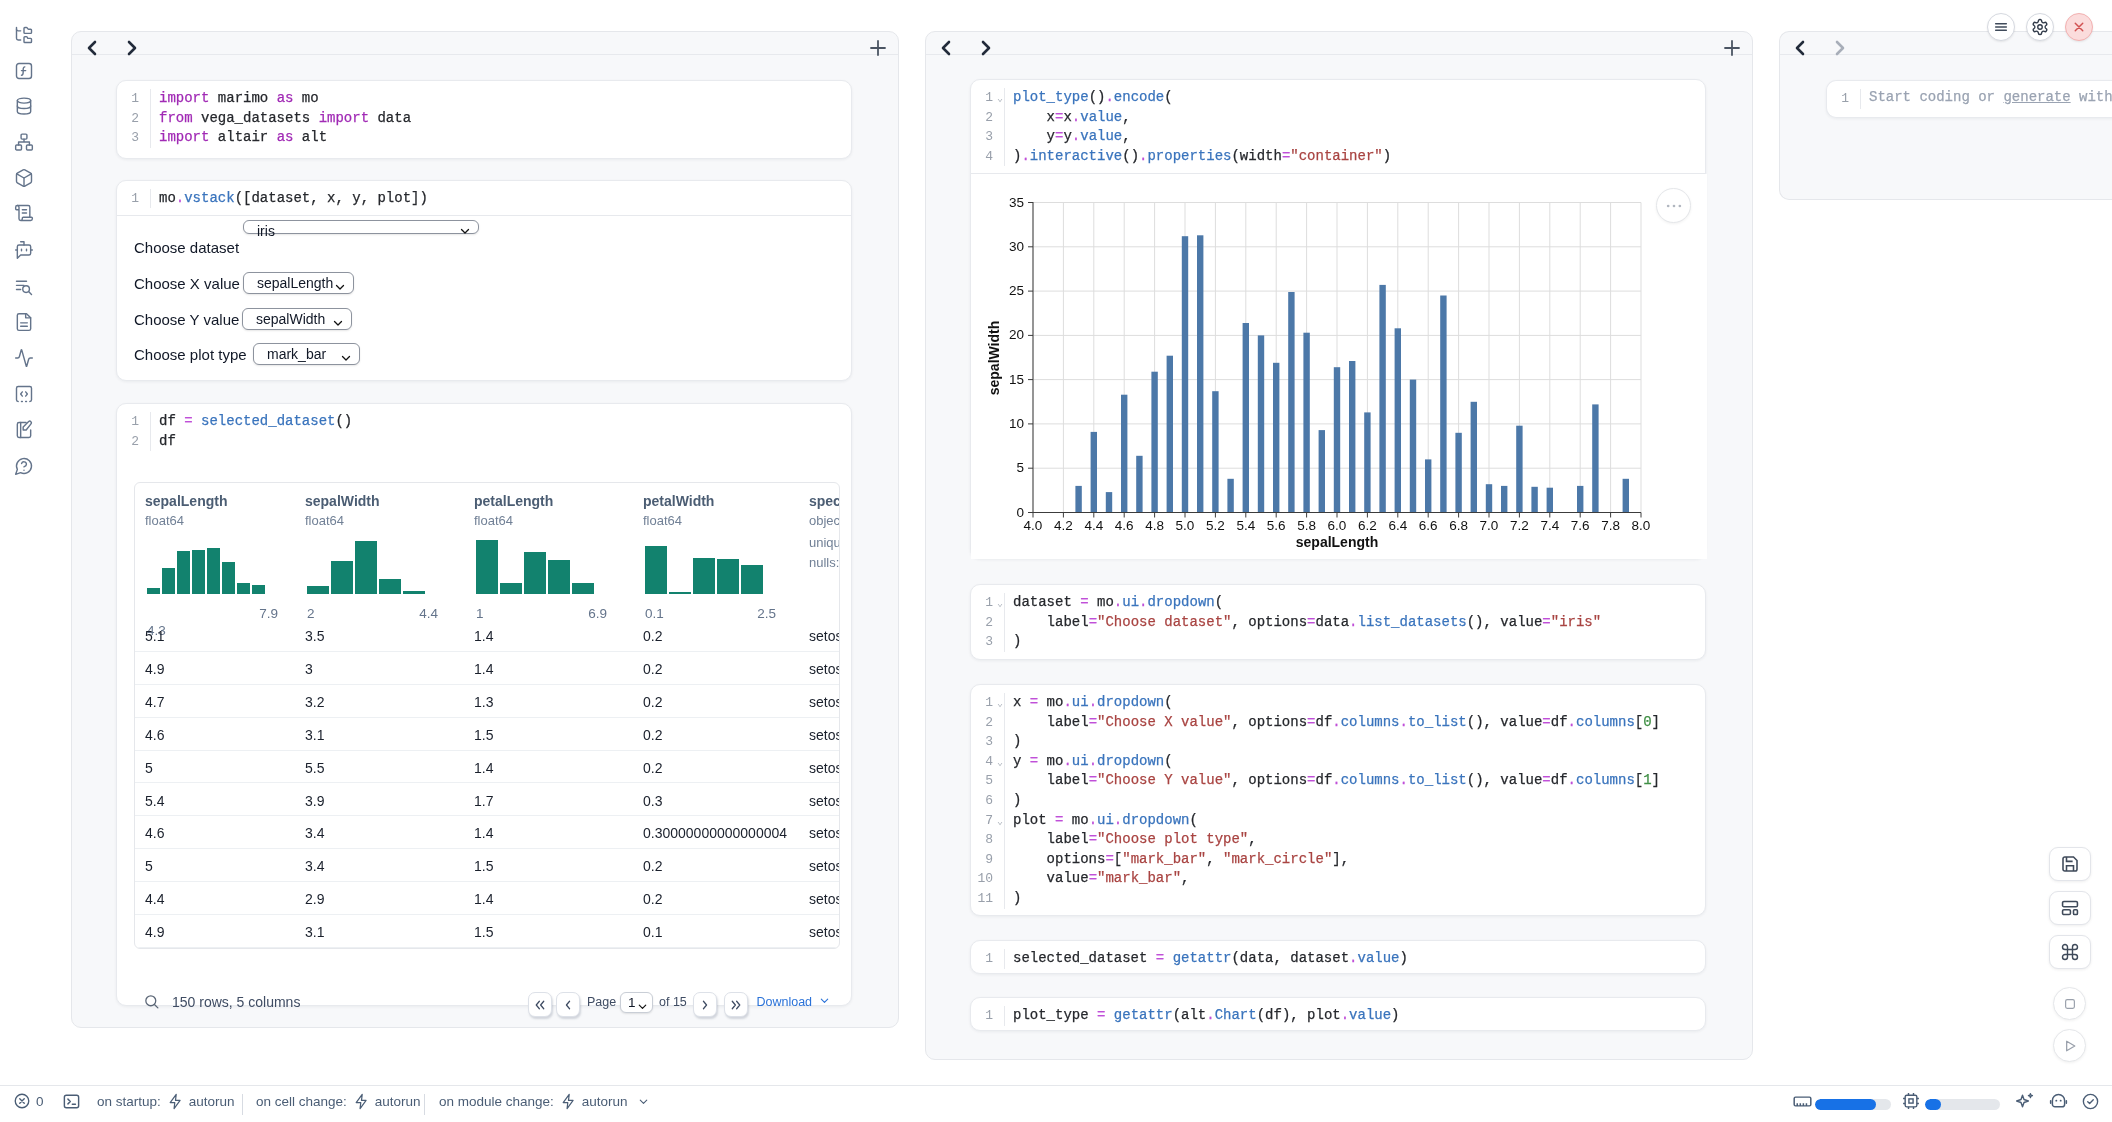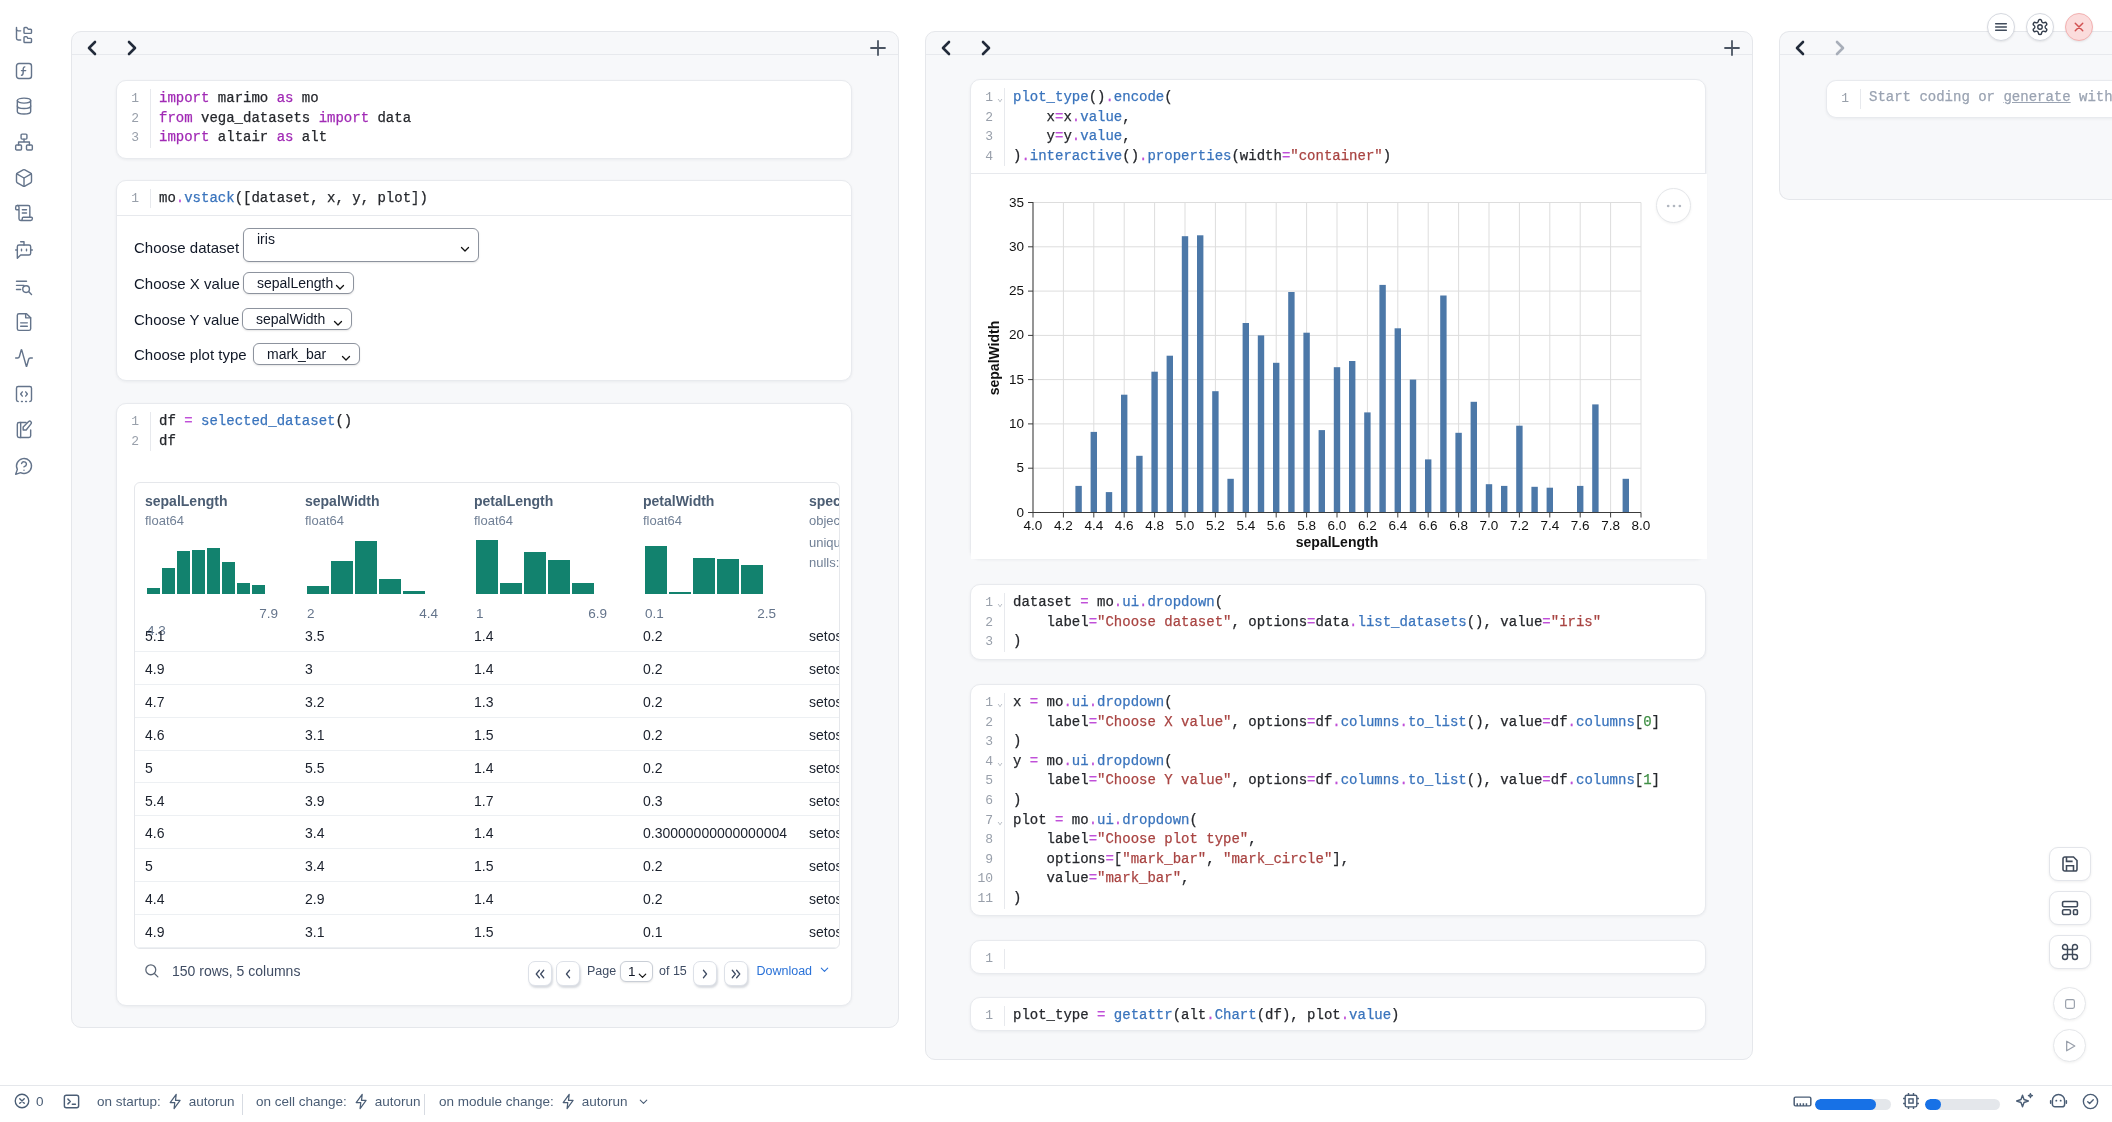--- a/index.html
+++ b/index.html
@@ -20,21 +20,21 @@
 .sel .ch{position:absolute;right:7px;top:50%;margin-top:-5px}
 .tablebox{position:absolute;left:17px;top:78px;width:706px;height:467px;border:1px solid #e5e7eb;border-radius:6px;overflow:hidden;background:#fff}
 .th{position:absolute;font-size:14px;font-weight:bold;color:#4b5d73}
 .tt{position:absolute;font-size:13px;color:#718096}
 .hist{position:absolute;width:118px;height:54px;display:flex;align-items:flex-end;gap:1.5px}
 .hb{flex:1;background:#12826e}
 .hax{position:absolute;width:131px;font-size:13.5px;color:#64748b}
 .hr{text-align:right}
 .tr{position:absolute;left:0;width:706px;border-bottom:1px solid #edf0f3}
 .td{position:absolute;top:9px;font-size:14px;color:#1a202c}
-.tfoot{position:absolute;left:17px;top:551px;width:706px;height:34px;font-size:14px;color:#3f4c63}
+.tfoot{position:absolute;left:17px;top:582px;width:706px;height:34px;font-size:14px;color:#3f4c63}
 .pgbtn{position:absolute;width:24px;height:25px;border:1px solid #dde1e8;border-radius:7px;background:#fff;box-shadow:1px 2px 2px rgba(100,110,130,.25)}
 .pgbtn svg{position:absolute;left:50%;top:50%;transform:translate(-50%,-50%)}
 .chart{display:block}
 .tick{font-family:"Liberation Sans",sans-serif;font-size:13.5px;fill:#111}
 .atitle{font-family:"Liberation Sans",sans-serif;font-size:14px;font-weight:bold;fill:#111}
 .circbtn{position:absolute;width:28px;height:28px;border-radius:50%;background:#fff;border:1px solid #d6d9e0;box-shadow:0 1px 2px rgba(0,0,0,.08)}
 .circbtn svg{position:absolute;left:50%;top:50%;transform:translate(-50%,-50%)}
 .sqbtn{position:absolute;width:42px;height:34px;border-radius:9px;background:#fff;border:1px solid #e3e5ea;box-shadow:0 1px 3px rgba(0,0,0,.07)}
 .sqbtn svg,.rndbtn svg{position:absolute;left:50%;top:50%;transform:translate(-50%,-50%)}
 .rndbtn{position:absolute;width:33px;height:33px;border-radius:50%;background:#fff;border:1px solid #e5e7ea;box-shadow:0 1px 3px rgba(0,0,0,.06)}
@@ -135,21 +135,21 @@
       <div style="border-bottom:1px solid #e7e9ed">
         <div class="codewrap ">
           <div class="gutter">
             <div class="gl"><span class="gn">1</span></div>
           </div>
           <div class="codebody"><div class="cl">mo<span class="o">.</span><span class="f">vstack</span>([dataset, x, y, plot])</div></div>
         </div>
       </div>
       <div class="outp" style="height:166px">
         <div class="lbl" style="left:17px;top:23px">Choose dataset</div>
-        <div class="sel" style="left:126px;top:12px;width:236px;height:34px;line-height:21px;padding-left:13px">iris<span class="ch"><svg class="" width="12" height="12" viewBox="0 0 24 24" fill="none">
+        <div class="sel" style="left:126px;top:4px;width:236px;height:14px;line-height:21px;padding-left:13px">iris<span class="ch"><svg class="" width="12" height="12" viewBox="0 0 24 24" fill="none">
               <path d="M5 9l7 7 7-7" stroke="#111" stroke-width="2.6" fill="none" stroke-linecap="round" stroke-linejoin="round"></path>
             </svg></span></div>
         <div class="lbl" style="left:17px;top:59px">Choose X value</div>
         <div class="sel" style="left:126px;top:56px;width:111px;height:22px;line-height:21px;padding-left:13px">sepalLength<span class="ch"><svg class="" width="12" height="12" viewBox="0 0 24 24" fill="none">
               <path d="M5 9l7 7 7-7" stroke="#111" stroke-width="2.6" fill="none" stroke-linecap="round" stroke-linejoin="round"></path>
             </svg></span></div>
         <div class="lbl" style="left:17px;top:95px">Choose Y value</div>
         <div class="sel" style="left:125px;top:92px;width:110px;height:22px;line-height:21px;padding-left:13px">sepalWidth<span class="ch"><svg class="" width="12" height="12" viewBox="0 0 24 24" fill="none">
               <path d="M5 9l7 7 7-7" stroke="#111" stroke-width="2.6" fill="none" stroke-linecap="round" stroke-linejoin="round"></path>
             </svg></span></div>
@@ -516,20 +516,21 @@
           <div class="gl"><span class="gn">11</span></div>
         </div>
         <div class="codebody"><div class="cl">x <span class="o">=</span> mo<span class="o">.</span><span class="f">ui</span><span class="o">.</span><span class="f">dropdown</span>(</div><div class="cl">    label<span class="o">=</span><span class="s">"Choose X value"</span>, options<span class="o">=</span>df<span class="o">.</span><span class="f">columns</span><span class="o">.</span><span class="f">to_list</span>(), value<span class="o">=</span>df<span class="o">.</span><span class="f">columns</span>[<span class="n">0</span>]</div><div class="cl">)</div><div class="cl">y <span class="o">=</span> mo<span class="o">.</span><span class="f">ui</span><span class="o">.</span><span class="f">dropdown</span>(</div><div class="cl">    label<span class="o">=</span><span class="s">"Choose Y value"</span>, options<span class="o">=</span>df<span class="o">.</span><span class="f">columns</span><span class="o">.</span><span class="f">to_list</span>(), value<span class="o">=</span>df<span class="o">.</span><span class="f">columns</span>[<span class="n">1</span>]</div><div class="cl">)</div><div class="cl">plot <span class="o">=</span> mo<span class="o">.</span><span class="f">ui</span><span class="o">.</span><span class="f">dropdown</span>(</div><div class="cl">    label<span class="o">=</span><span class="s">"Choose plot type"</span>,</div><div class="cl">    options<span class="o">=</span>[<span class="s">"mark_bar"</span>, <span class="s">"mark_circle"</span>],</div><div class="cl">    value<span class="o">=</span><span class="s">"mark_bar"</span>,</div><div class="cl">)</div></div>
       </div>
     </div>
     <div class="cell" style="top:908px;height:34px">
       <div class="codewrap ">
         <div class="gutter">
           <div class="gl"><span class="gn">1</span></div>
         </div>
+        <div class="codebody"><div class="cl">selected_dataset <span class="o">=</span> <span class="f">getattr</span>(data, dataset<span class="o">.</span><span class="f">value</span>)</div></div>
       </div>
     </div>
     <div class="cell" style="top:965px;height:34px">
       <div class="codewrap ">
         <div class="gutter">
           <div class="gl"><span class="gn">1</span></div>
         </div>
         <div class="codebody"><div class="cl">plot_type <span class="o">=</span> <span class="f">getattr</span>(alt<span class="o">.</span><span class="f">Chart</span>(df), plot<span class="o">.</span><span class="f">value</span>)</div></div>
       </div>
     </div>

